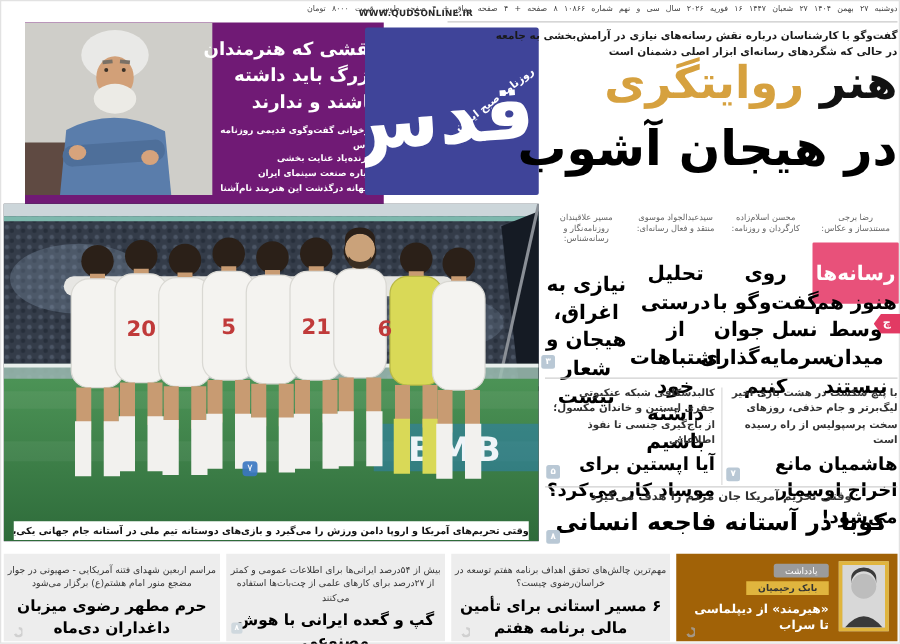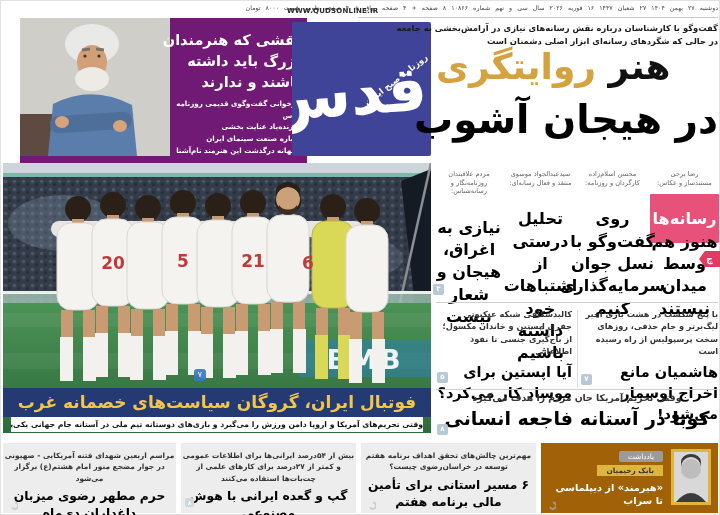--- a/index.html
+++ b/index.html
@@ -35,21 +35,21 @@
     border-radius:2px; overflow:hidden; }
   .logo-main { position:absolute; left:4px; top:28px; width:131px; text-align:center;
     font-size:62px; font-weight:bold; color:#fff; line-height:1.4; transform:rotate(-4deg); }
   .logo-tag { position:absolute; right:8px; top:30px; font-size:8.5px; font-weight:bold;
     color:#fff; transform:rotate(-38deg); transform-origin:right top; white-space:nowrap; }
 
   
   .kicker { left:436px; top:22px; width:282px; text-align:right; font-size:8.4px;
     font-weight:bold; color:#1a1a1a; line-height:1.55; white-space:nowrap; }
   .kicker div { white-space:nowrap; }
-  .mh1 { left:436px; top:44px; width:282px; text-align:left; font-size:36px;
+  .mh1 { left:436px; top:44px; width:282px; text-align:right; font-size:36px;
     font-weight:bold; line-height:1.3; white-space:nowrap; }
   .mh1 .gold { color:#d6a13f; }
   .mh2 { left:436px; top:94px; width:282px; text-align:right; font-size:39px;
     font-weight:bold; color:#000; line-height:1.35; white-space:nowrap; }
 
   
   .photo { left:3px; top:163px; width:428px; height:270px; background:#2f3742; overflow:hidden; }
   .cap-navy { position:absolute; left:0; top:225px; width:428px; height:29px;
     background:#233a72; color:#f3c64b; font-size:17px; font-weight:bold;
     text-align:center; line-height:29px; white-space:nowrap; }
@@ -87,21 +87,21 @@
   .story .head { margin-top:5px; font-size:14.5px; font-weight:bold; color:#000; line-height:1.45; }
   .st-hashemian { left:582px; top:308px; width:136px; }
   .st-epstein { left:437px; top:308px; width:135px; }
 
   .cuba { left:436px; top:392px; width:282px; text-align:center; }
   .cuba .lead { font-size:9.3px; font-weight:bold; color:#333; }
   .cuba .head { margin-top:4px; font-size:19px; font-weight:bold; color:#000; }
 
   
   .bbox { top:443px; height:70px; background:#ededed; text-align:center; padding-top:7px; }
-  .bbox .lead { font-size:7.4px; color:#333; font-weight:bold; line-height:1.55; }
+  .bbox .lead { font-size:7.4px; color:#333; font-weight:normal; line-height:1.55; }
   .bbox .head { margin-top:4px; font-size:12.3px; font-weight:bold; color:#000; line-height:1.35; }
   .note-box { left:541px; top:443px; width:177px; height:70px; background:#a16207; }
   .note-photo { position:absolute; right:7px; top:6px; width:40px; height:56px;
     border:3px solid #e0b53e; background:#cfcfcf; }
   .note-pill { position:absolute; right:55px; top:8px; background:#9b9b9b; color:#fff;
     font-size:7.3px; padding:1px 9px; border-radius:2px; }
   .note-author { position:absolute; right:55px; top:22px; background:#e0b53e; color:#333;
     font-size:7.3px; font-weight:bold; padding:1px 9px; }
   .note-title { position:absolute; right:55px; top:38px; width:116px; color:#fff;
     font-size:9.8px; font-weight:bold; text-align:right; line-height:1.35; }
@@ -215,21 +215,20 @@
     <use href="#pl" x="364" y="58"></use>
     <circle cx="285" cy="36" r="12" fill="#caa27a"></circle>
     <path d="M273,36 a12,12 0 0 1 24,0 l0,-8 a12,9 0 0 0 -24,0 Z" fill="#2b2018"></path>
     <path d="M276,42 a10,8 0 0 0 18,0 l0,6 a10,7 0 0 1 -18,0 Z" fill="#3a2e22"></path>
     <text x="110" y="106" font-size="17" font-weight="bold" fill="#c03a3a" text-anchor="middle" font-family="DejaVu Sans, sans-serif">20</text>
     <text x="180" y="104" font-size="17" font-weight="bold" fill="#c03a3a" text-anchor="middle" font-family="DejaVu Sans, sans-serif">5</text>
     <text x="250" y="104" font-size="17" font-weight="bold" fill="#c03a3a" text-anchor="middle" font-family="DejaVu Sans, sans-serif">21</text>
     <text x="305" y="106" font-size="17" font-weight="bold" fill="#c03a3a" text-anchor="middle" font-family="DejaVu Sans, sans-serif">6</text>
   </svg>
   <div class="photo-badge">۷</div>
-  <div class="cap-navy">فوتبال ایران، گروگان سیاست‌های خصمانه غرب</div>
   <div class="cap-white">وقتی تحریم‌های آمریکا و اروپا دامن ورزش را می‌گیرد و بازی‌های دوستانه تیم ملی در آستانه جام جهانی یکی‌یکی لغو می‌شود</div>
 </div>
 
 <div class="abs experts">
   <div class="expert">
     <div class="portrait">
       <svg width="54" height="50" viewBox="0 0 54 50">
         <rect width="54" height="50" fill="#ecbf5e"></rect>
         <path d="M4,50 Q27,33 50,50 Z" fill="#5c5650"></path>
         <circle cx="27" cy="21" r="12" fill="#c4b8a8"></circle>
@@ -276,21 +275,21 @@
   <div class="expert">
     <div class="portrait">
       <svg width="54" height="50" viewBox="0 0 54 50">
         <rect width="54" height="50" fill="#ecbf5e"></rect>
         <path d="M4,50 Q27,34 50,50 Z" fill="#46423e"></path>
         <circle cx="27" cy="23" r="11" fill="#c9b8a6"></circle>
         <ellipse cx="26" cy="13" rx="14" ry="7" fill="#191919"></ellipse>
         <path d="M17,28 a10,9 0 0 0 20,0 l0,8 a10,7 0 0 1 -20,0 Z" fill="#dcdcd8"></path>
       </svg>
     </div>
-    <div class="e-name">مردم علاقبندان</div>
+    <div class="e-name">مسیر علاقبندان</div>
     <div class="e-role">روزنامه‌نگار و رسانه‌شناس:</div>
     <div class="e-quote">نیازی به اغراق، هیجان و شعار نیست</div>
   </div>
 </div>
 <div class="abs ribbon">چ</div>
 <div class="pbadge" style="left:433px; top:284px;">۳</div>
 <div class="hline" style="left:436px; top:302px; width:282px;"></div>
 
 <div class="abs story st-hashemian">
   <div class="lead">با پنج شکست در هشت بازی اخیر لیگ‌برتر و جام حذفی، روزهای سخت پرسپولیس از راه رسیده است</div>

